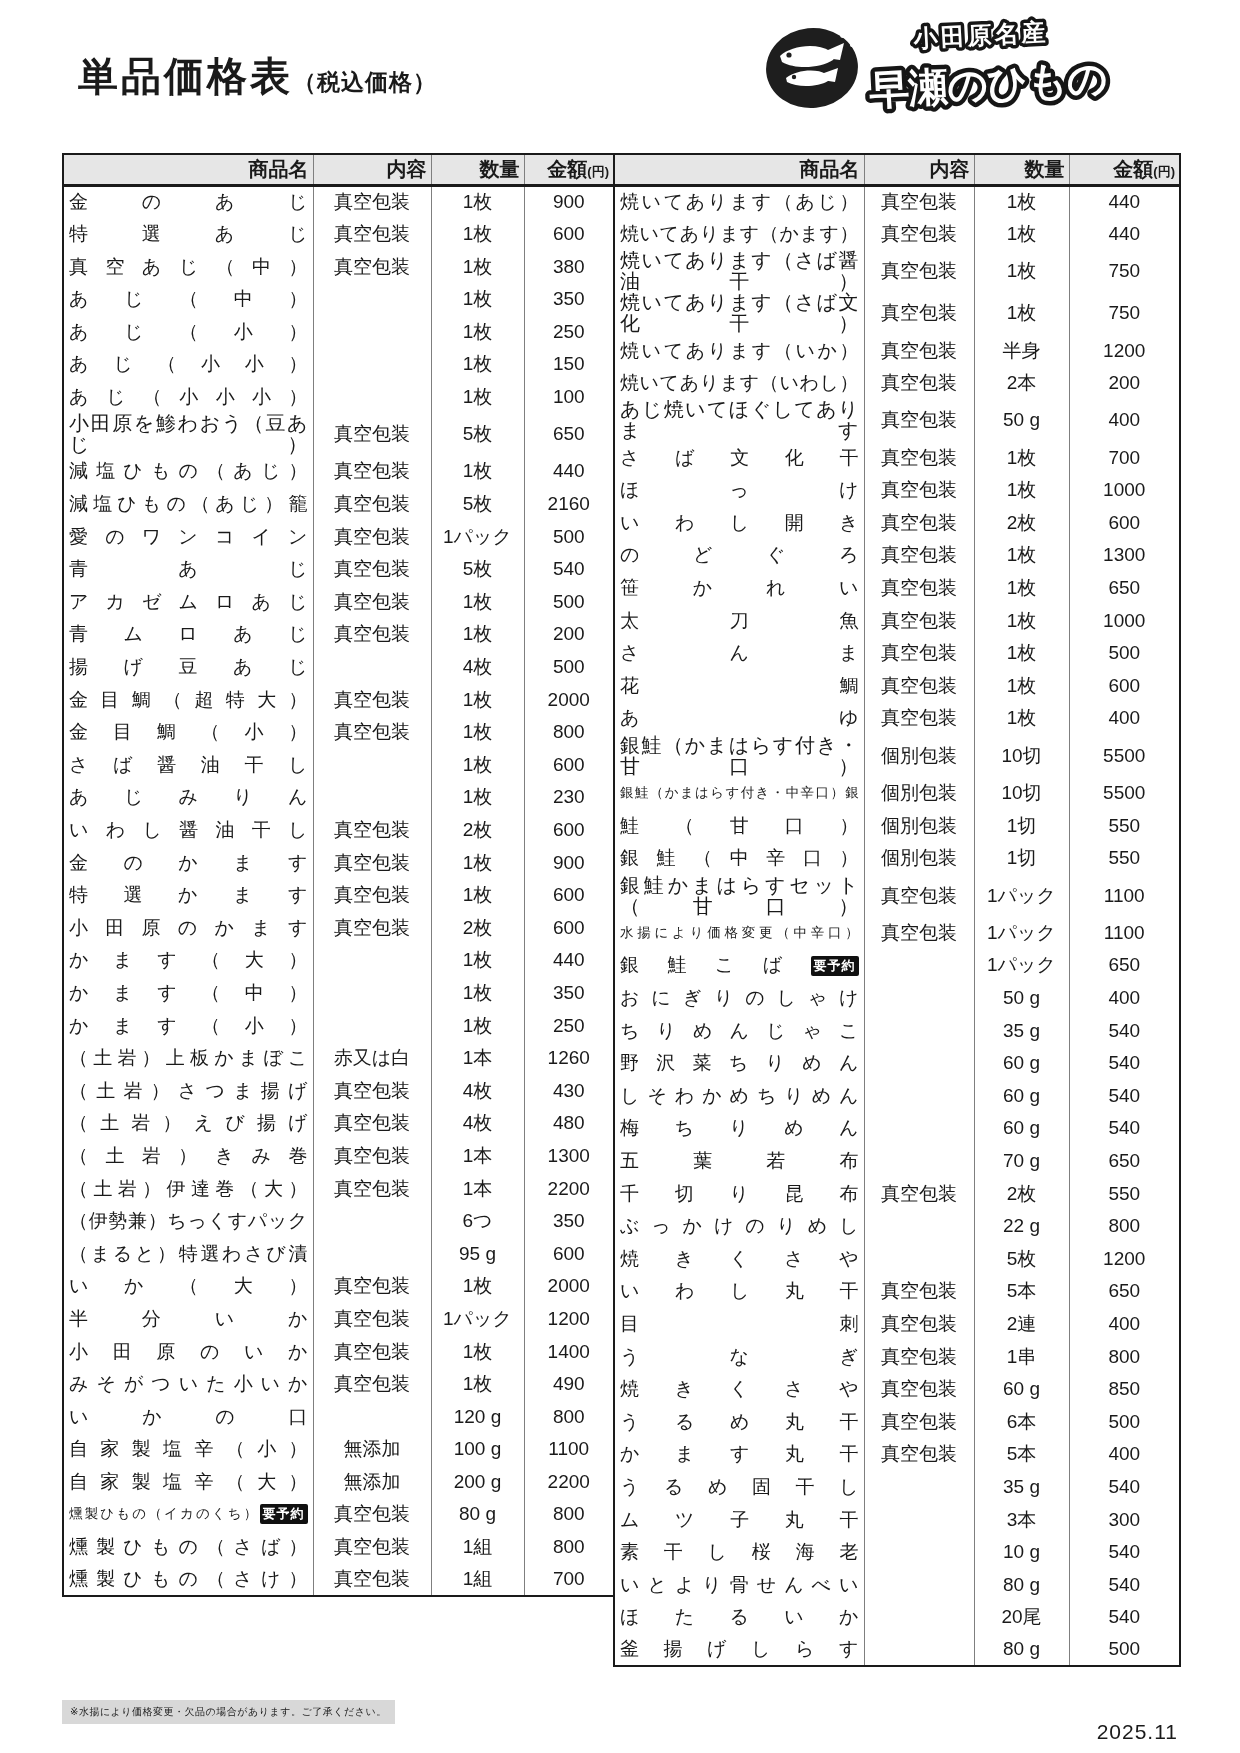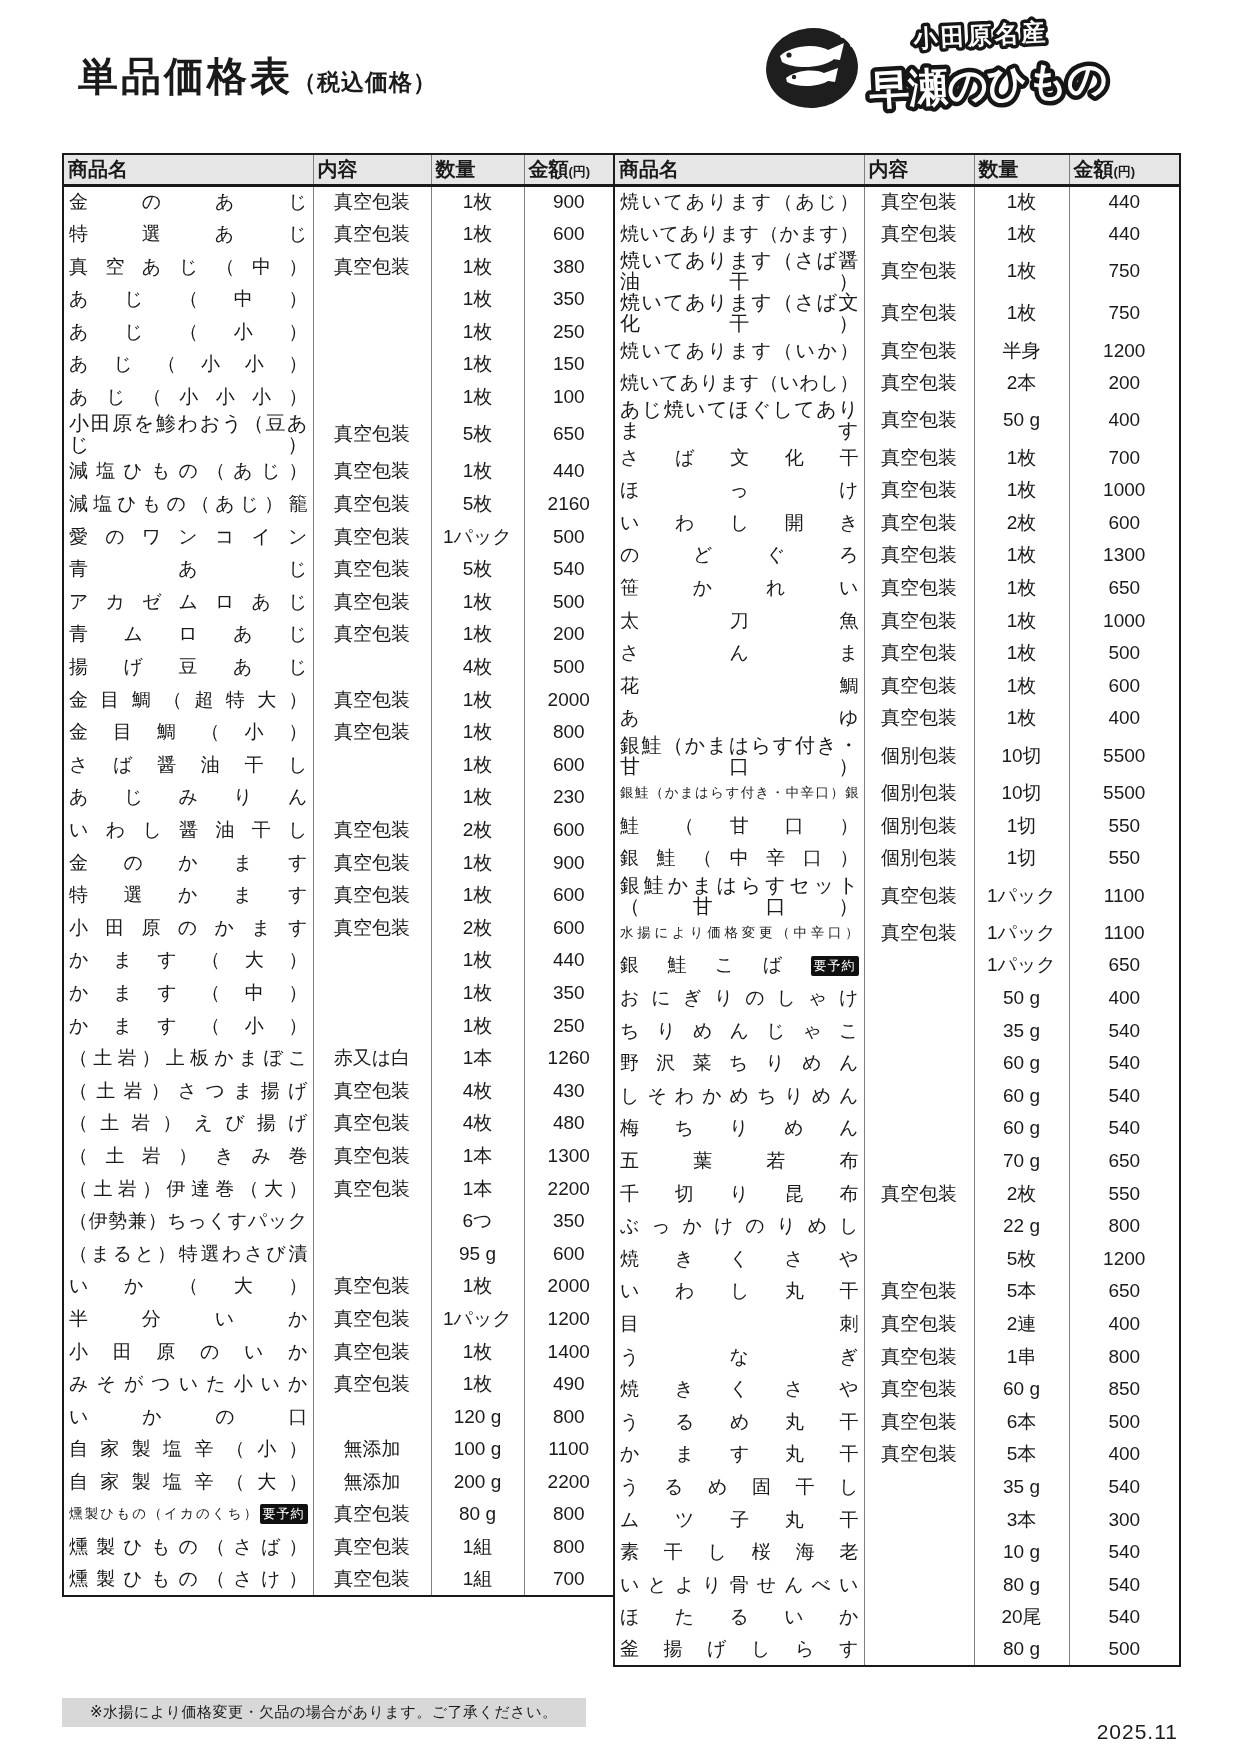--- a/index.html
+++ b/index.html
@@ -13,35 +13,35 @@
   .title{position:absolute;left:16px;top:56px;margin:0;font-size:40px;font-weight:800;letter-spacing:3px;line-height:1;}
   .title .sub{font-size:23px;font-weight:800;letter-spacing:1px;}
   .logo{position:absolute;top:16px;right:64px;width:350px;height:105px;}
   
   .tables{display:flex;align-items:flex-start;}
   table{border-collapse:collapse;table-layout:fixed;}
   .t-left{width:550px;border:2px solid #1a1a1a;border-right:none;}
   .t-right{width:566px;border:2px solid #1a1a1a;}
   th,td{box-sizing:border-box;padding:0 4px;height:32.6px;line-height:1.05;overflow:hidden;border-left:1px solid #7f7f7f;}
   th:first-child,td:first-child{border-left:none;}
-  thead th{background:#e6e6e6;font-size:20px;font-weight:bold;text-align:left;height:31px;border-bottom:3px solid #1a1a1a;}
+  thead th{background:#e6e6e6;font-size:20px;font-weight:bold;text-align:right;height:31px;border-bottom:3px solid #1a1a1a;}
   thead .unit{font-size:13px;font-weight:bold;}
   td{font-size:19px;}
   td.name{text-align:justify;text-align-last:justify;padding:0 5px;}
   td.name.tight{font-size:20px;}
   td.name.xtight{font-size:13.5px;letter-spacing:-0.3px;}
   td.c,td.q,td.p{text-align:center;}
-  .badge{display:inline-block;background:#101010;color:#fff;font-size:13px;font-weight:normal;
+  .badge{display:inline-block;background:#101010;color:#fff;font-size:13px;font-weight:bold;
          line-height:1;padding:3px 3px 4px;border-radius:2px;vertical-align:middle;letter-spacing:1px;text-align:center;}
   
   .t-left col.c-name{width:250px}.t-left col.c-cont{width:118px}.t-left col.c-qty{width:93px}.t-left col.c-price{width:89px}
   .t-right col.c-name{width:250px}.t-right col.c-cont{width:110px}.t-right col.c-qty{width:95px}.t-right col.c-price{width:111px}
   
   .notes-row{margin-top:13px;display:flex;justify-content:space-between;align-items:center;}
-  .note{background:#d8d8d8;font-size:15px;padding:5px 28px;letter-spacing:0.5px;}
+  .note{background:#d8d8d8;font-size:10px;padding:5px 8px;letter-spacing:0.5px;}
   .date{font-size:21px;letter-spacing:1px;margin-top:40px;}
   .fax-bar{margin-top:9px;background:#575757;color:#fff;font-weight:bold;font-size:26px;
            text-align:center;height:55px;line-height:43px;letter-spacing:1px;}
 </style>
 </head>
 <body>
 
 <div class="page">
 
   <div class="masthead">

